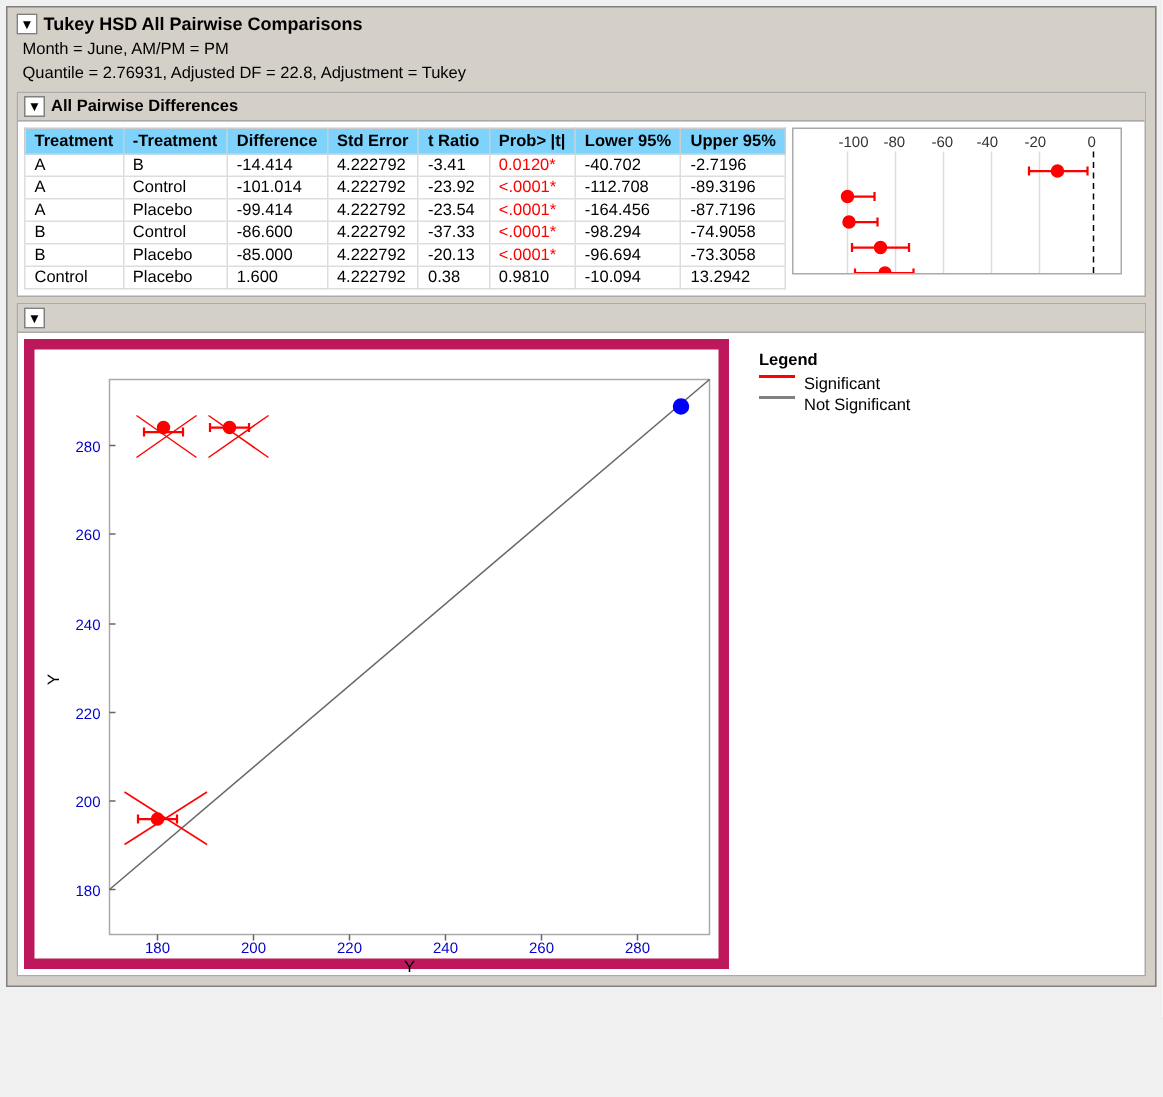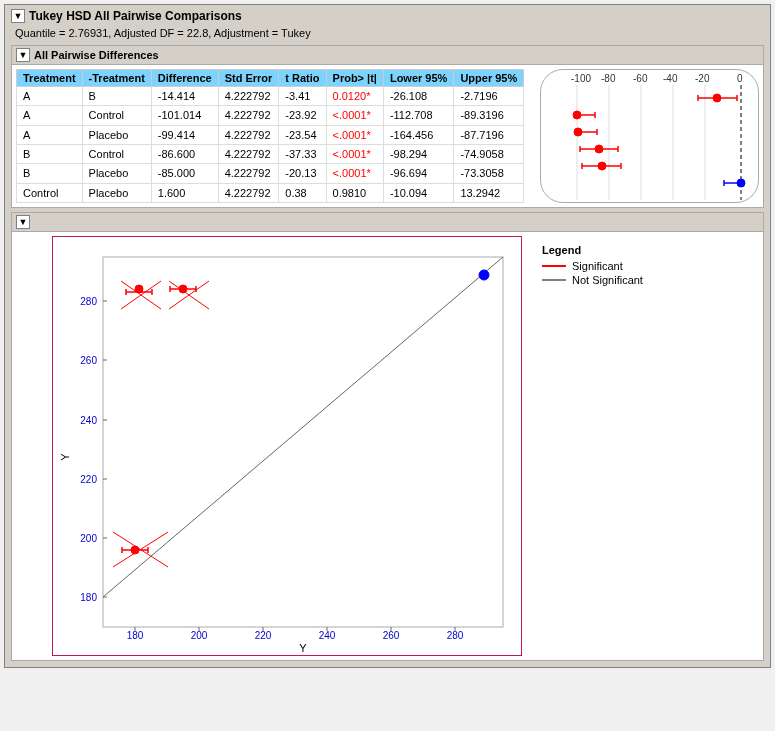--- a/index.html
+++ b/index.html
@@ -9,35 +9,36 @@
     .collapse-icon { width: 14px; height: 14px; background: #fff; border: 1px solid #808080; display: inline-flex; align-items: center; justify-content: center; font-size: 9px; cursor: pointer; }
     .meta-info { padding: 2px 8px; font-size: 11px; }
     .sub-panel { background: #fff; border: 1px solid #aaa; margin: 4px; }
     .sub-panel-header { display: flex; align-items: center; gap: 4px; font-weight: bold; font-size: 11px; padding: 2px 4px; background: #d4d0c8; border-bottom: 1px solid #aaa; }
     .table-section { display: flex; padding: 4px; }
     table { border-collapse: collapse; font-size: 11px; }
     th { background: #7dd3fc; border: 1px solid #ccc; padding: 2px 6px; text-align: left; font-weight: bold; white-space: nowrap; }
     td { border: 1px solid #ddd; padding: 1px 6px; white-space: nowrap; }
     .chart-container { border: 1px solid #aaa; margin-left: 6px; background: #fff; position: relative; overflow: hidden; }
     .scatter-section { display: flex; padding: 4px; gap: 8px; }
-    .scatter-chart { border: 1px solid #be185d; background: #fff; position: relative; margin-left: 36px; }
+    .scatter-chart { border: 7px solid #be185d; background: #fff; position: relative; }
     .legend-box { padding: 8px 12px; font-size: 11px; }
     .legend-title { font-weight: bold; margin-bottom: 4px; }
-    .legend-item { display: flex; align-items: center; gap: 6px; margin-bottom: 2px; }
+    .legend-item { display: flex; gap: 6px; margin-bottom: 2px; }
     .legend-line { width: 24px; height: 2px; }
     svg text { font-family: Arial, sans-serif; }
   </style>
 </head>
 <body>
 
 <div class="outer-panel">
   <div class="panel-header">
     <span class="collapse-icon">▼</span>
     <span>Tukey HSD All Pairwise Comparisons</span>
   </div>
+  <div class="meta-info">Month = June, AM/PM = PM</div>
   <div class="meta-info">Quantile = 2.76931, Adjusted DF = 22.8, Adjustment = Tukey</div>
 
   <div class="sub-panel">
     <div class="sub-panel-header">
       <span class="collapse-icon">▼</span>
       <span>All Pairwise Differences</span>
     </div>
     <div class="table-section">
 
       <table>
@@ -54,21 +55,21 @@
           </tr>
         </thead>
         <tbody id="table-body">
         <tr>
               <td>A</td>
               <td>B</td>
               <td>-14.414</td>
               <td>4.222792</td>
               <td>-3.41</td>
               <td style="color: red; margin-top: 20px;">0.0120*</td>
-              <td>-26.108</td>
+              <td>-40.702</td>
               <td>-2.7196</td>
             </tr>
             <tr>
               <td>A</td>
               <td>Control</td>
               <td>-101.014</td>
               <td>4.222792</td>
               <td>-23.92</td>
               <td style="color: red;">&lt;.0001*</td>
               <td>-112.708</td>
@@ -110,21 +111,21 @@
               <td>1.600</td>
               <td>4.222792</td>
               <td>0.38</td>
               <td>0.9810</td>
               <td>-10.094</td>
               <td>13.2942</td>
             </tr>
           </tbody>
       </table>
 
-      <div class="chart-container" style="width:220px; height:134px; margin-left:16px;border-radius:23px;">
+      <div class="chart-container" style="width:220px; height:98px; margin-left:4px;">
         <svg width="220" height="138">
 
           <text x="30" y="12" font-size="10" fill="#333">-100</text>
           <text x="60" y="12" font-size="10" fill="#333">-80</text>
           <text x="92" y="12" font-size="10" fill="#333">-60</text>
           <text x="122" y="12" font-size="10" fill="#333">-40</text>
           <text x="154" y="12" font-size="10" fill="#333">-20</text>
           <text x="196" y="12" font-size="10" fill="#333">0</text>
 
           <line x1="36" y1="15" x2="36" y2="130" stroke="#ddd" stroke-width="1"></line>

